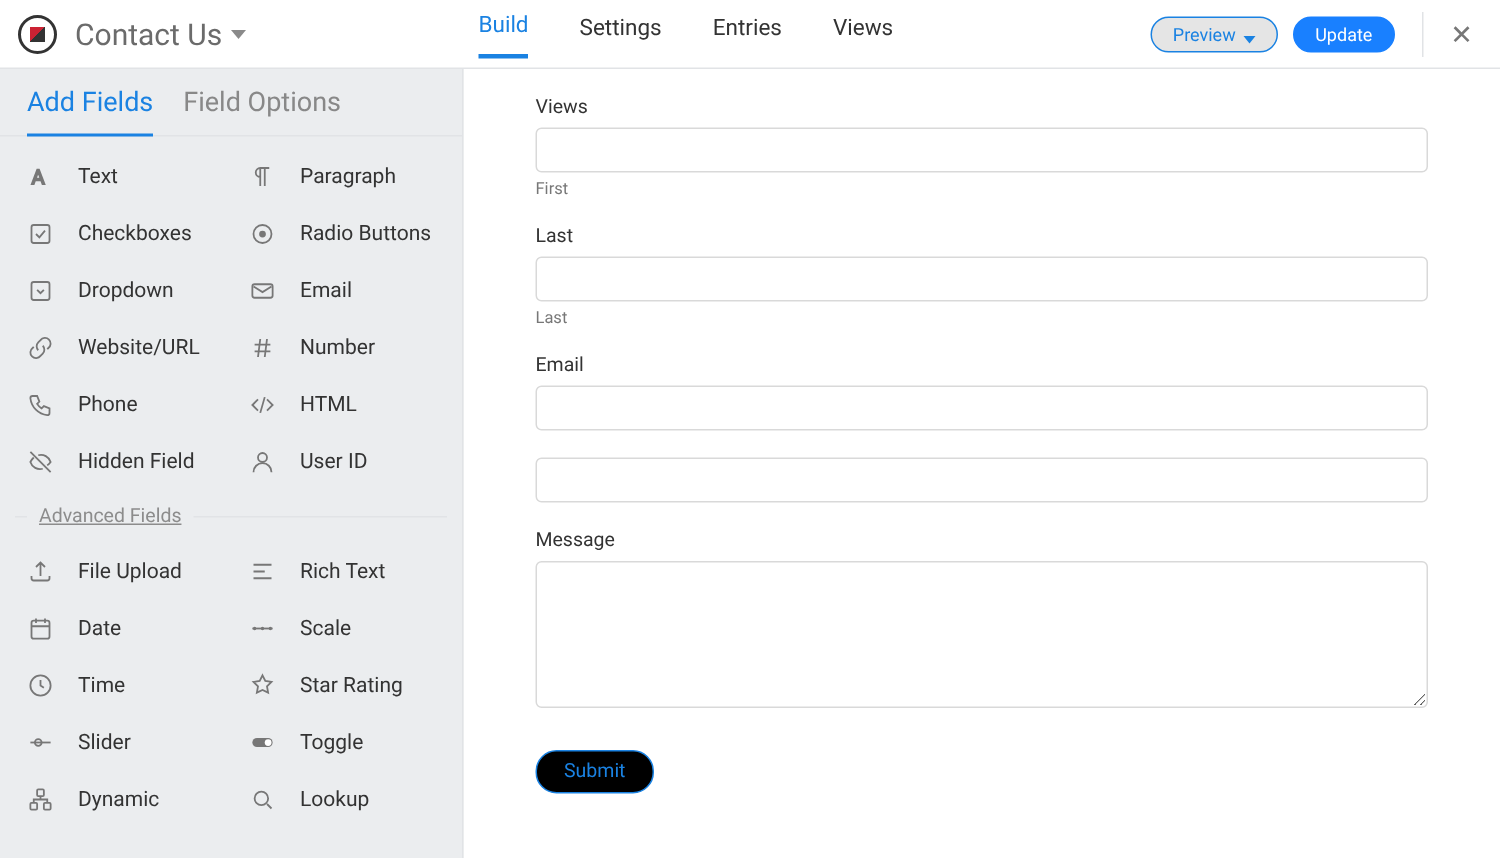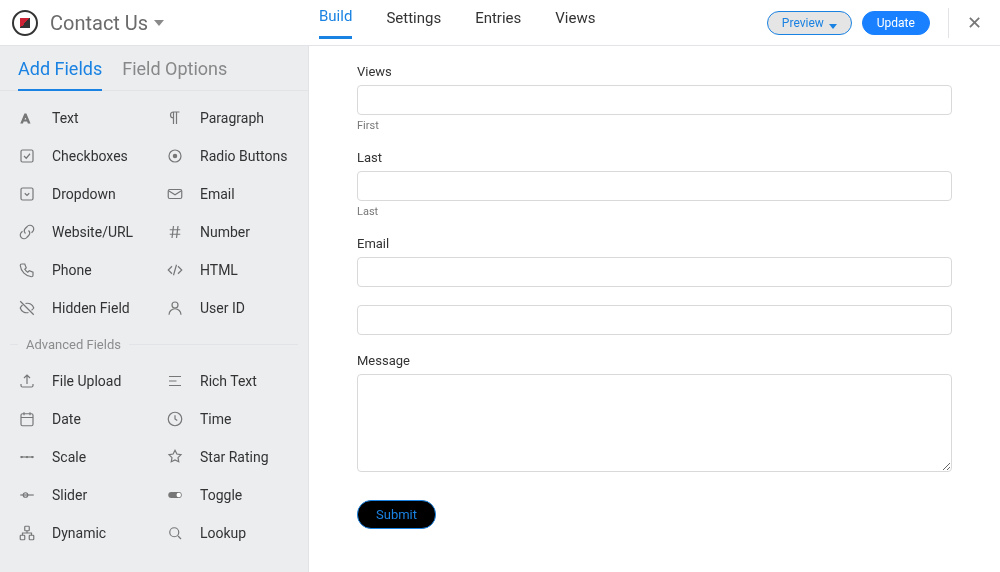--- a/index.html
+++ b/index.html
@@ -199,21 +199,21 @@
                 <circle cx="12" cy="8" r="4"></circle>
                 <path d="M4 21a8 8 0 0 1 16 0"></path>
               </svg>
             </span>
             <span>User ID</span>
           </div>
         </div>
 
       <div style="display:flex;align-items:center;gap:8px;padding:6px 10px 2px 10px;">
         <div style="height:1px;background:var(--panel-border);width:8px;"></div>
-        <div class="section-label" style="padding:0;">Advanced Fields</div>
+        <div class="section-label" style="padding:0;text-decoration:underline;">Advanced Fields</div>
         <div style="height:1px;background:var(--panel-border);flex:1;"></div>
       </div>
 
       <div class="fields-grid" id="adv-grid">
           <div class="field-item">
             <span class="icon-slot">
               <svg viewBox="0 0 24 24">
                 <path d="M12 16V4M8 8l4-4 4 4"></path>
                 <path d="M4 16v2a2 2 0 0 0 2 2h12a2 2 0 0 0 2-2v-2"></path>
               </svg>
@@ -229,40 +229,40 @@
             <span>Rich Text</span>
           </div>
           <div class="field-item">
             <span class="icon-slot">
               <svg viewBox="0 0 24 24">
                 <rect x="4" y="5" width="16" height="16" rx="2"></rect>
                 <path d="M4 10h16M8 3v4M16 3v4"></path>
               </svg>
             </span>
             <span>Date</span>
-          </div>
-          <div class="field-item">
-            <span class="icon-slot">
-              <svg viewBox="0 0 24 24">
-                <circle cx="12" cy="12" r="9"></circle>
-                <path d="M12 7v5l3 2"></path>
-              </svg>
-            </span>
-            <span>Time</span>
           </div>
           <div class="field-item">
             <span class="icon-slot">
               <svg viewBox="0 0 24 24">
                 <circle cx="5" cy="12" r="1.5" fill="#777" stroke="none"></circle>
                 <circle cx="12" cy="12" r="1.5" fill="#777" stroke="none"></circle>
                 <circle cx="19" cy="12" r="1.5" fill="#777" stroke="none"></circle>
                 <path d="M3 12h18"></path>
               </svg>
             </span>
             <span>Scale</span>
+          </div>
+          <div class="field-item">
+            <span class="icon-slot">
+              <svg viewBox="0 0 24 24">
+                <circle cx="12" cy="12" r="9"></circle>
+                <path d="M12 7v5l3 2"></path>
+              </svg>
+            </span>
+            <span>Time</span>
           </div>
           <div class="field-item">
             <span class="icon-slot">
               <svg viewBox="0 0 24 24">
                 <path d="M12 3l2.5 5 5.5.8-4 4 1 5.5L12 16l-5 2.3 1-5.5-4-4 5.5-.8z"></path>
               </svg>
             </span>
             <span>Star Rating</span>
           </div>
           <div class="field-item">

